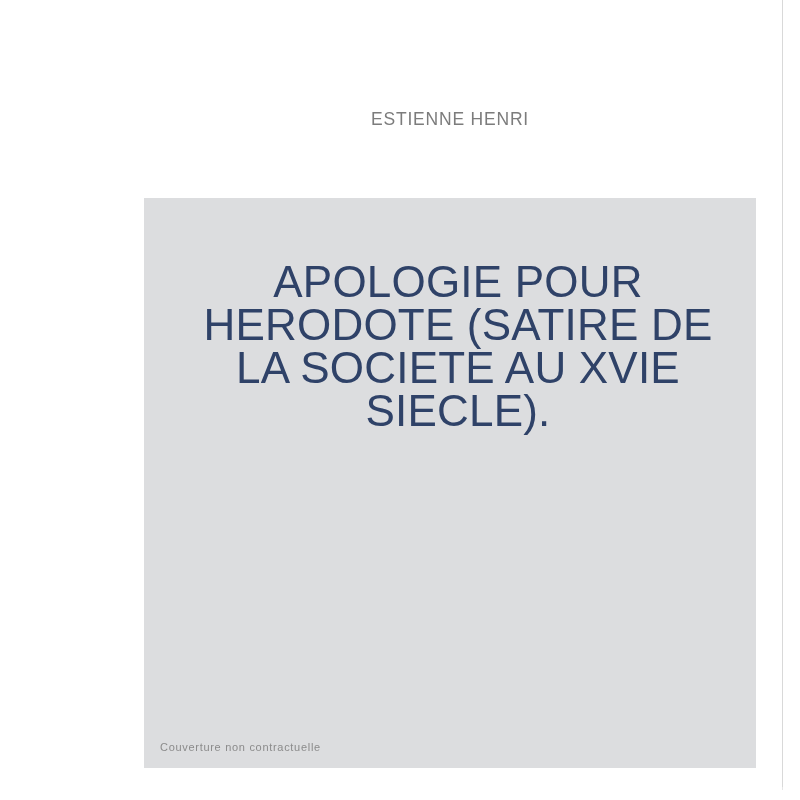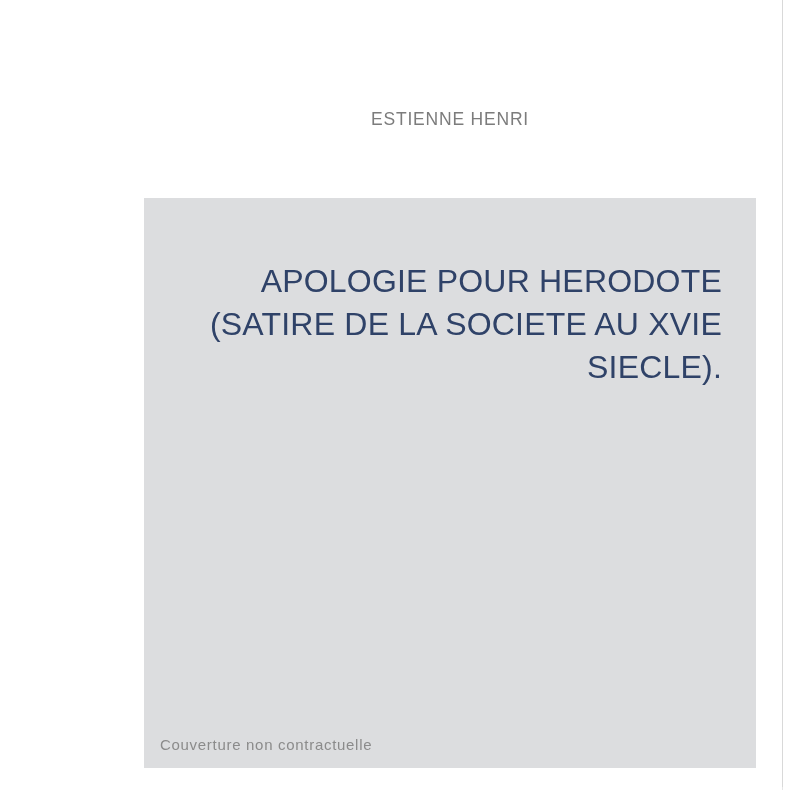--- a/index.html
+++ b/index.html
@@ -73,36 +73,36 @@
     position: absolute;
     left: 26px;
     top: 198px;
     width: 612px;
     height: 570px;
     background: #dcdddf;
   }
 
   .title {
     position: absolute;
-    left: 34px;
+    left: 42px;
     top: 62px;
     width: 544px;
-    text-align: right;
-    font-size: 32px;
+    text-align: center;
+    font-size: 44px;
     line-height: 43px;
     color: #2f4268;
     letter-spacing: 0.2px;
     font-family: "Liberation Sans", sans-serif;
   }
 
   .disclaimer {
     position: absolute;
     left: 16px;
     bottom: 15px;
-    font-size: 15px;
+    font-size: 11px;
     color: #8b8b8b;
     letter-spacing: 0.7px;
     font-family: "Liberation Sans", sans-serif;
   }
 </style>
 </head>
 <body>
 
 <div class="page">
 

